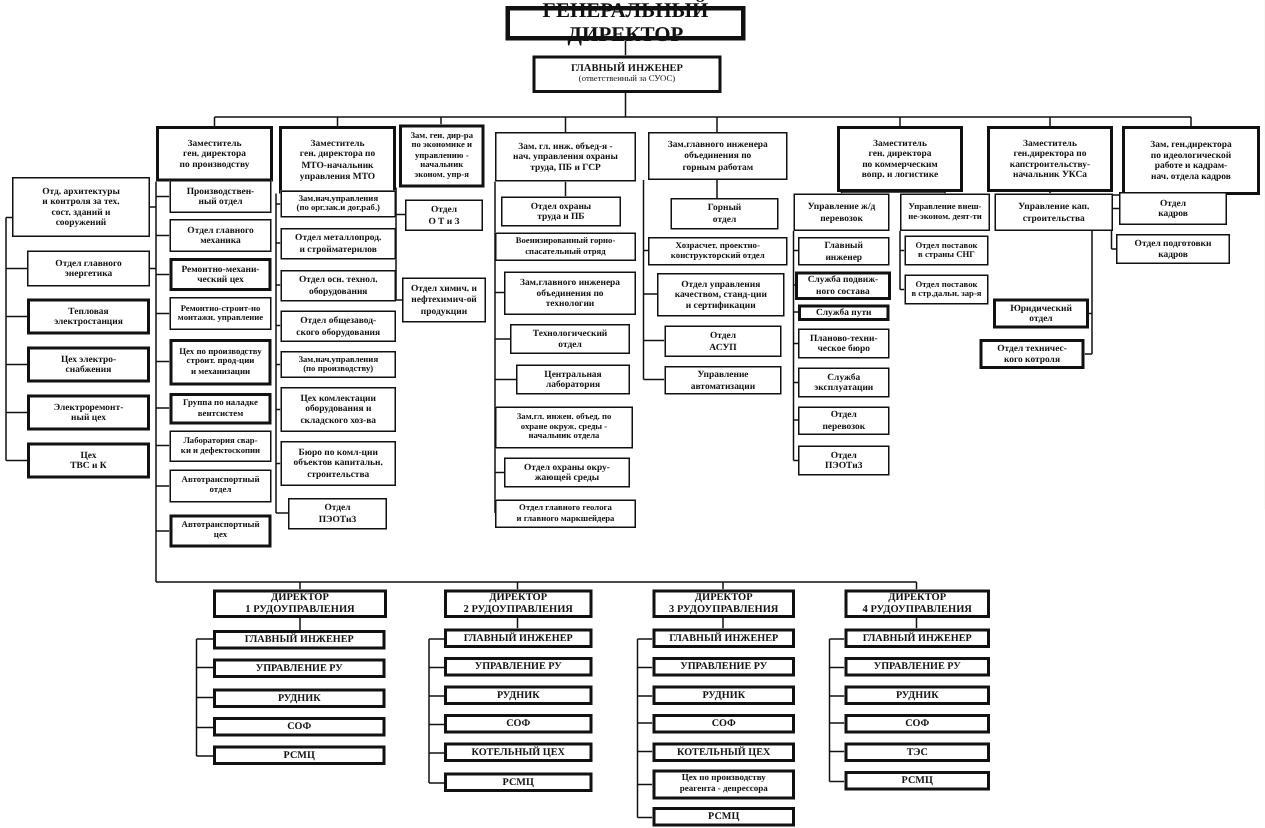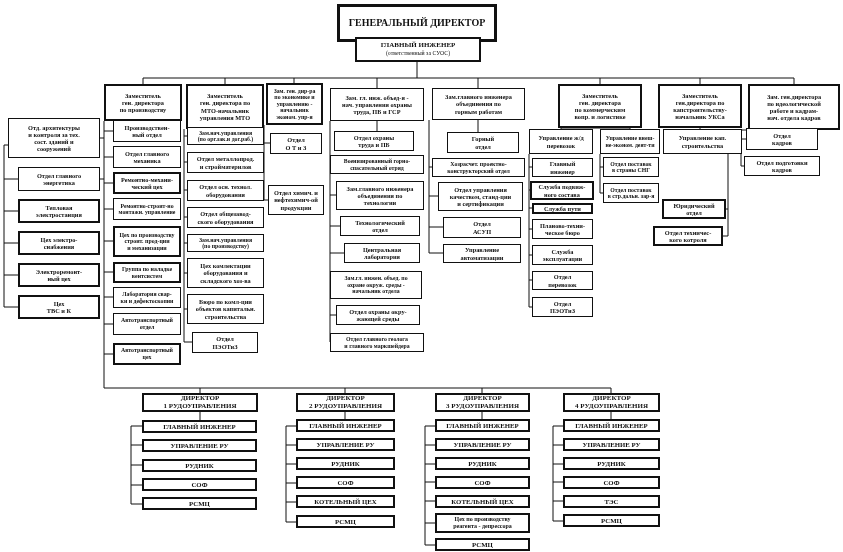--- a/index.html
+++ b/index.html
@@ -125,21 +125,21 @@
       <line x1="425" y1="523" x2="435" y2="523" stroke="#111111" stroke-width="1"></line>
       <line x1="425" y1="545" x2="435" y2="545" stroke="#111111" stroke-width="1"></line>
       <line x1="553" y1="426" x2="553" y2="521" stroke="#111111" stroke-width="1"></line>
       <line x1="553" y1="426" x2="563" y2="426" stroke="#111111" stroke-width="1"></line>
       <line x1="553" y1="445" x2="563" y2="445" stroke="#111111" stroke-width="1"></line>
       <line x1="553" y1="464" x2="563" y2="464" stroke="#111111" stroke-width="1"></line>
       <line x1="553" y1="482" x2="563" y2="482" stroke="#111111" stroke-width="1"></line>
       <line x1="553" y1="501" x2="563" y2="501" stroke="#111111" stroke-width="1"></line>
       <line x1="553" y1="521" x2="563" y2="521" stroke="#111111" stroke-width="1"></line>
     </svg>
-<div class="node" style="left: 337px; top: 4px; width: 160px; height: 38px; border-width: 3px; font-size: 10px;">ГЕНЕРАЛЬНЫЙ ДИРЕКТОР</div>
+<div class="node" style="left: 337px; top: 4px; width: 160px; height: 23px; border-width: 3px; font-size: 14px;">ГЕНЕРАЛЬНЫЙ ДИРЕКТОР</div>
     <div class="node" style="left: 355px; top: 37px; width: 126px; height: 25px; border-width: 2px; font-size: 7px;">ГЛАВНЫЙ ИНЖЕНЕР<span class="sub">(ответственный за СУОС)</span></div>
     <div class="node" style="left: 104px; top: 84px; width: 78px; height: 37px; border-width: 2px; font-size: 6.3px;">Заместитель
 ген. директора
 по производству</div>
     <div class="node" style="left: 186px; top: 84px; width: 78px; height: 45px; border-width: 2px; font-size: 6.3px;">Заместитель
 ген. директора по
 МТО-начальник
 управления МТО</div>
     <div class="node" style="left: 266px; top: 83px; width: 57px; height: 42px; border-width: 2px; font-size: 5.8px;">Зам. ген. дир-ра
 по экономике и

